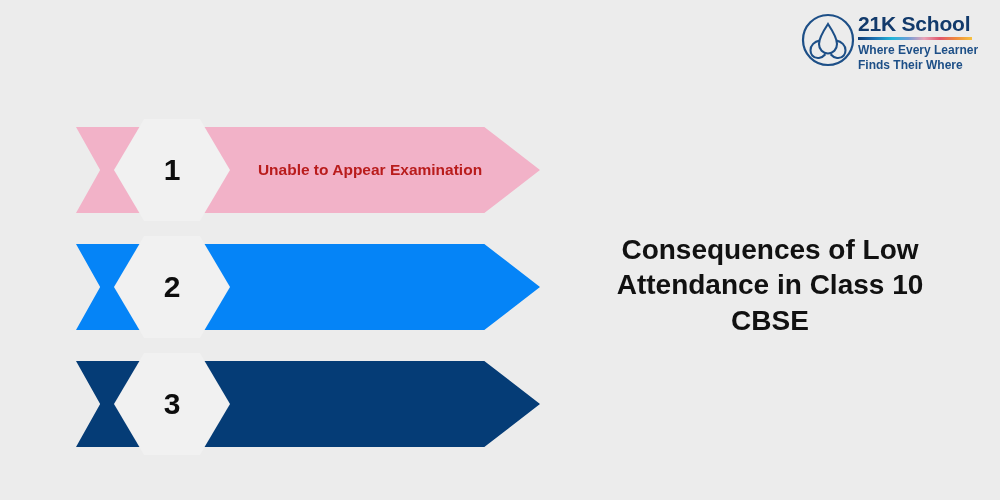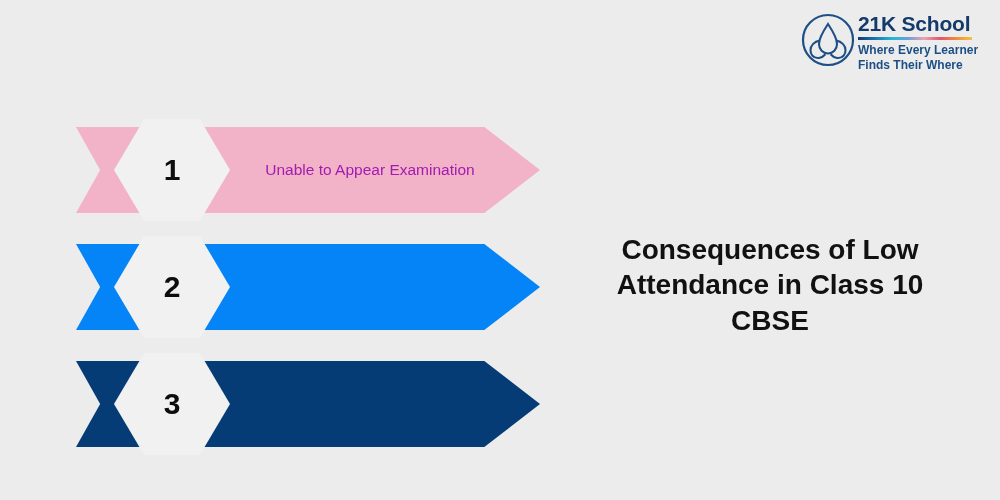--- a/index.html
+++ b/index.html
@@ -171,21 +171,21 @@
 
   <div class="title" style="color: rgb(17, 17, 17); text-align: center;">Consequences of Low Attendance in Class 10 CBSE</div>
 
   <div class="steps">
 
     <div class="step step-1">
       <div class="band" style="background: rgb(242, 178, 200);"></div>
       <div class="badge" style="background: rgb(241, 241, 241);">
         <span class="badge-num" style="color: rgb(13, 13, 13);">1</span>
       </div>
-      <div class="step-label" style="color: #a21caf;">Unable to Appear Examination</div>
+      <div class="step-label" style="color: #b91c1c; font-weight: bold;">Unable to Appear Examination</div>
     </div>
 
     <div class="step step-2">
       <div class="band" style="background: rgb(5, 132, 247);"></div>
       <div class="badge" style="background: rgb(241, 241, 241);">
         <span class="badge-num" style="color: rgb(13, 13, 13);">2</span>
       </div>
     </div>
 
     <div class="step step-3">

